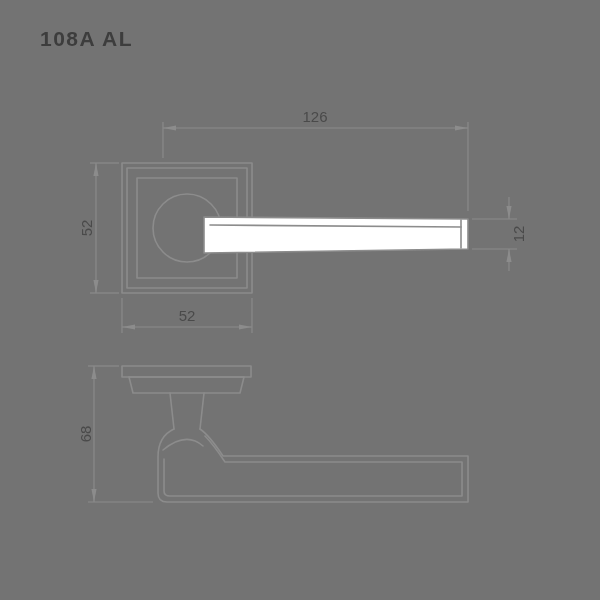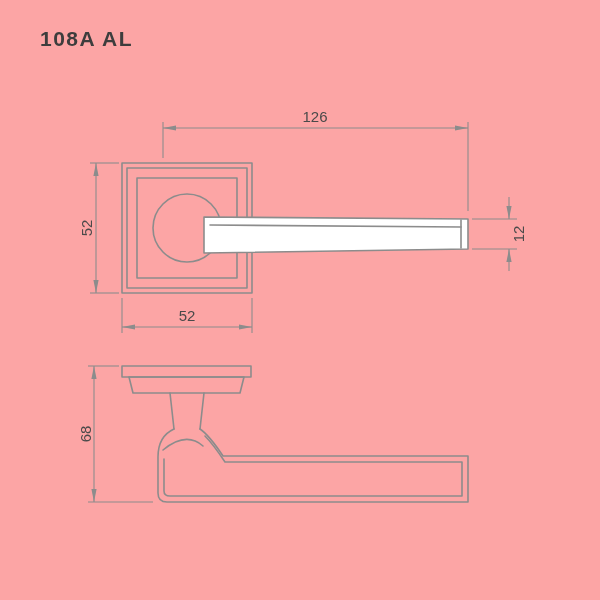--- a/index.html
+++ b/index.html
@@ -1,17 +1,17 @@
 <!DOCTYPE html>
 <html><head>
 <meta charset="utf-8">
 <style>
   html,body{margin:0;padding:0;background:#ffffff;}
   .page{
-    width:600px;height:600px;background:#fca5a5;position:relative;overflow:hidden;
+    width:600px;height:600px;background:#737373;position:relative;overflow:hidden;
     font-family:"Liberation Sans",sans-serif;
   }
   svg{display:block;}
   .title-text{
     font-family:"Liberation Sans",sans-serif;
     font-size:21px;font-weight:bold;fill:#3d3d3d;letter-spacing:1.5px;
   }
   .dim-text{
     font-family:"Liberation Sans",sans-serif;
     font-size:15px;fill:#4a4a4a;

